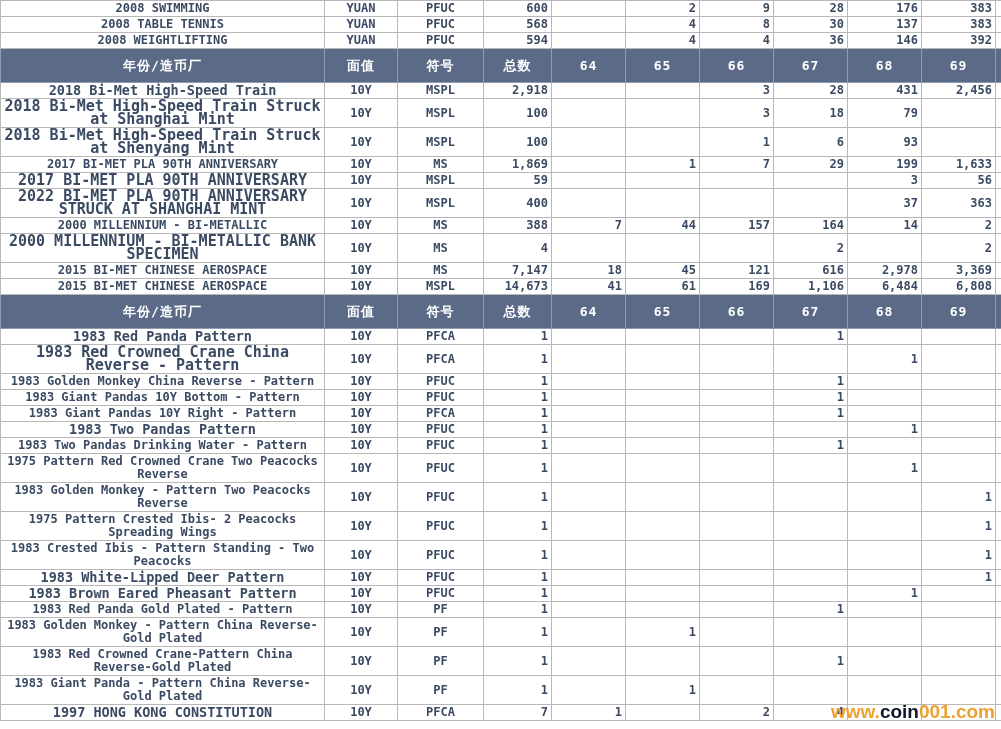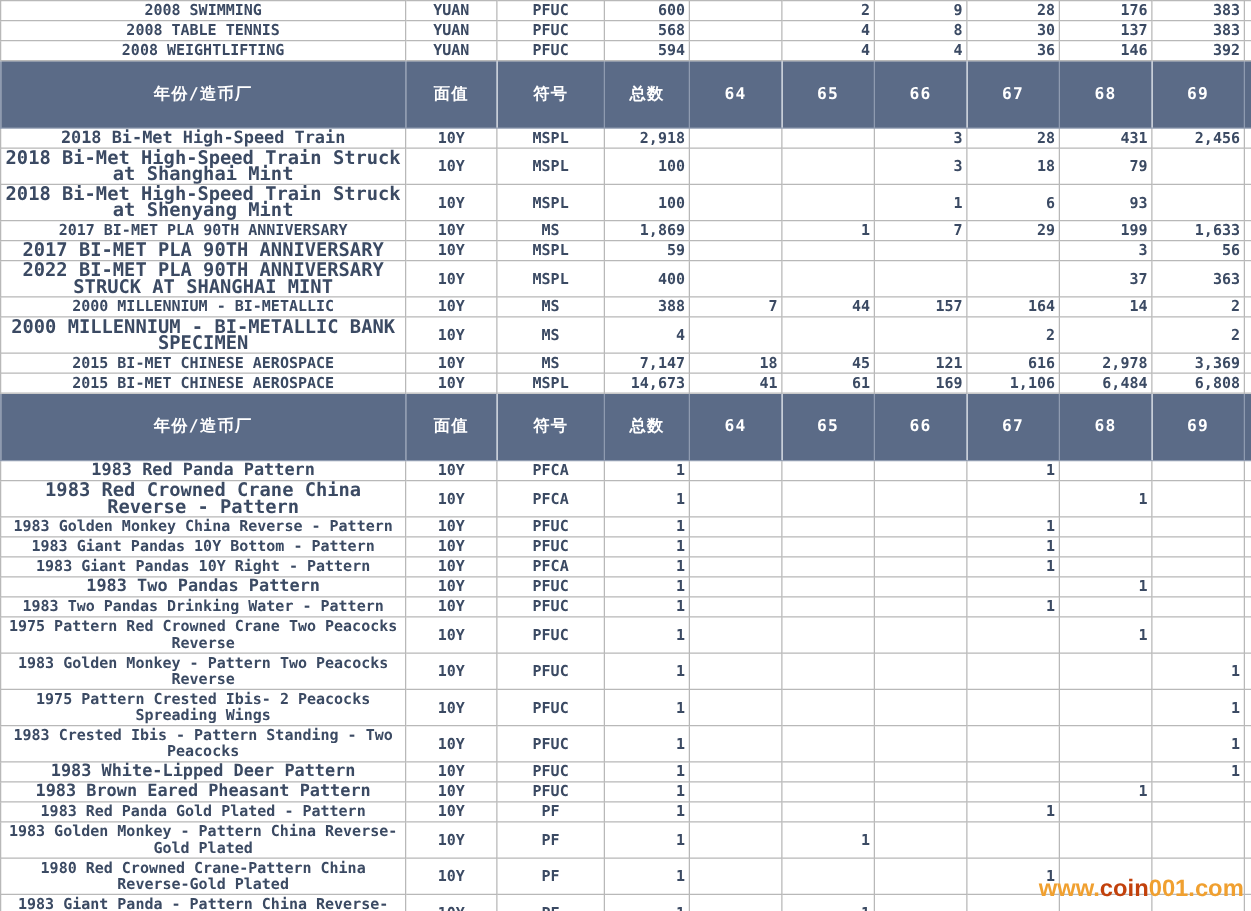--- a/index.html
+++ b/index.html
@@ -70,38 +70,38 @@
     color: #3c4b64;
   }
   tr.header td {
     background: #5b6b87;
     color: #ffffff;
     font-family: "DejaVu Sans Mono", monospace;
     font-weight: bold;
     text-align: center;
     font-size: 13px;
     border: 1px solid #8f9bb0;
-    padding: 20px 3px;
+    padding: 10px 3px;
     letter-spacing: 1px;
   }
   tr.header td.hnum {
     text-align: center;
   }
   .wm {
     position: absolute;
     right: 6px;
     bottom: 6px;
     font-family: "Liberation Sans", sans-serif;
     font-weight: bold;
     font-size: 19px;
     color: #f0a030;
     letter-spacing: 0px;
     pointer-events: none;
   }
-  .wm .red { color: #c2410c; }
+  .wm .red { color: #0f172a; }
 </style>
 </head>
 <body>
 
 <div>
   <table class="grid">
     <colgroup>
       <col class="c-name">
       <col class="c-denom">
       <col class="c-mark">
@@ -499,21 +499,21 @@
           <td class="num">1</td>
           <td class="num"></td>
           <td class="num">1</td>
           <td class="num"></td>
           <td class="num"></td>
           <td class="num"></td>
           <td class="num"></td>
           <td class="num"></td>
         </tr>
         <tr>
-          <td class="name mid">1980 Red Crowned Crane-Pattern China Reverse-Gold Plated</td>
+          <td class="name mid">1983 Red Crowned Crane-Pattern China Reverse-Gold Plated</td>
           <td class="ctr">10Y</td>
           <td class="ctr">PF</td>
           <td class="num">1</td>
           <td class="num"></td>
           <td class="num"></td>
           <td class="num"></td>
           <td class="num">1</td>
           <td class="num"></td>
           <td class="num"></td>
           <td class="num"></td>

